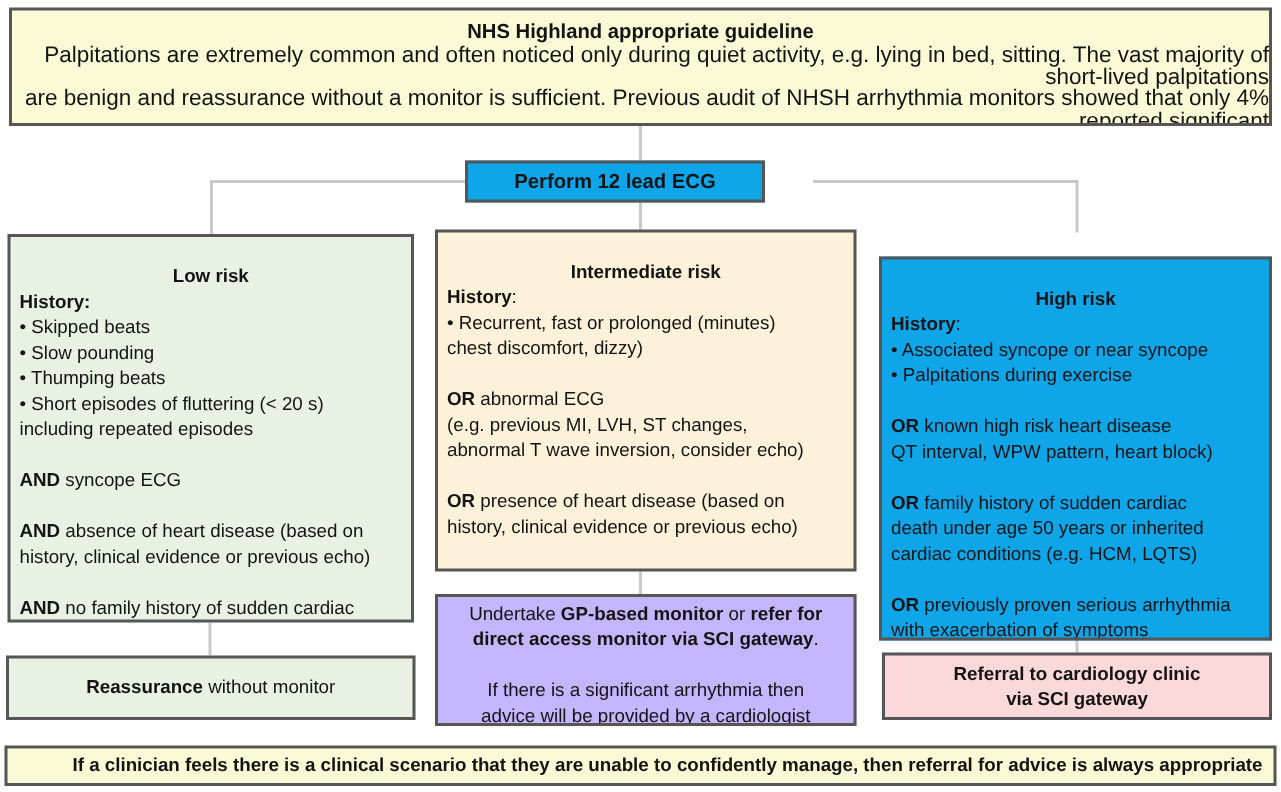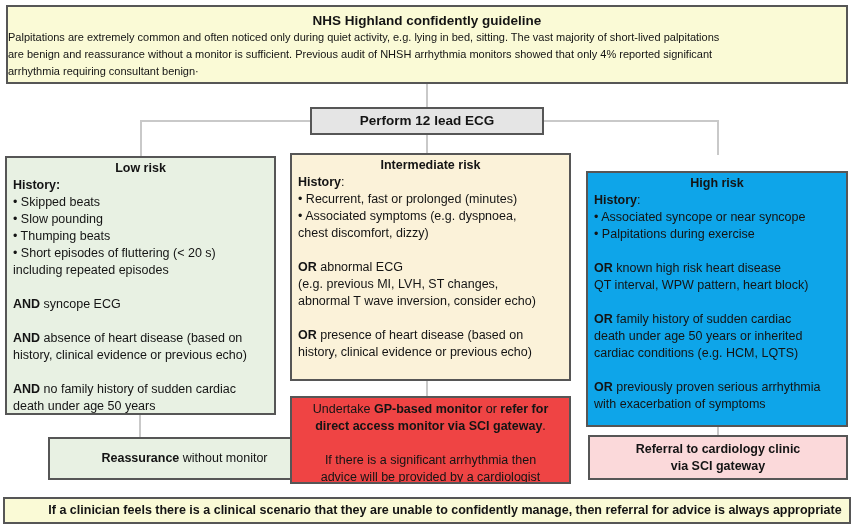--- a/index.html
+++ b/index.html
@@ -5,25 +5,25 @@
   html,body { margin:0; padding:0; background:#ffffff; }
   .canvas {
     position:relative; width:854px; height:528px; background:#ffffff;
     font-family:"Liberation Sans","DejaVu Sans",sans-serif; color:#141414;
     overflow:hidden;
   }
   .box { position:absolute; box-sizing:border-box; border:2px solid #565656; overflow:hidden; }
   .conn { position:absolute; }
 
   .hdr-title { font-weight:700; font-size:13.5px; text-align:center; padding-top:5px; line-height:17px; }
-  .hdr-body  { font-size:11px; line-height:14.5px; text-align:left; padding-top:1px; }
+  .hdr-body  { font-size:15px; line-height:14.5px; text-align:right; padding-top:1px; }
 
   .ecg-label { font-weight:700; font-size:13.5px; text-align:center; line-height:24px; }
 
-  .col-title { font-weight:700; font-size:12.5px; text-align:center; line-height:17px; padding-top:2px; }
+  .col-title { font-weight:700; font-size:12.5px; text-align:center; line-height:17px; padding-top:18px; }
   .col-content { padding:0 6px 0 6px; font-size:12.5px; line-height:17px; }
   .line { min-height:17px; }
   .gap  { height:17px; }
   .b { font-weight:700; }
   .wavy {
     text-decoration-line: underline;
     text-decoration-style: wavy;
     text-decoration-color:#e06666;
     text-decoration-thickness:1px;
     text-underline-offset:2px;
@@ -46,29 +46,29 @@
   <div class="conn" style="left: 426px; top: 135px; width: 2px; height: 20px; background: rgb(201, 201, 201);"></div>
   <div class="conn" style="left: 140px; top: 120px; width: 172px; height: 2px; background: rgb(201, 201, 201);"></div>
   <div class="conn" style="left: 140px; top: 120px; width: 2px; height: 38px; background: rgb(201, 201, 201);"></div>
   <div class="conn" style="left: 542px; top: 120px; width: 177px; height: 2px; background: rgb(201, 201, 201);"></div>
   <div class="conn" style="left: 717px; top: 120px; width: 2px; height: 35px; background: rgb(201, 201, 201);"></div>
   <div class="conn" style="left: 139px; top: 415px; width: 2px; height: 22px; background: rgb(201, 201, 201);"></div>
   <div class="conn" style="left: 426px; top: 381px; width: 2px; height: 15px; background: rgb(201, 201, 201);"></div>
   <div class="conn" style="left: 717px; top: 415px; width: 2px; height: 20px; background: rgb(201, 201, 201);"></div>
 
   <div class="box" style="left: 6px; top: 5px; width: 842px; height: 79px; background: rgb(250, 250, 214);">
-    <div class="hdr-title">NHS Highland confidently guideline</div>
+    <div class="hdr-title">NHS Highland appropriate guideline</div>
     <div class="hdr-body">
         <div class="line"><span>Palpitations are extremely common and often noticed only during quiet activity, e.g. lying in bed, sitting. The vast majority of short-lived palpitations</span></div>
         <div class="line"><span>are benign and reassurance without a monitor is sufficient. Previous audit of NHSH arrhythmia monitors showed that only 4% reported significant</span></div>
         <div class="line"><span>arrhythmia requiring consultant benign·</span></div>
       </div>
   </div>
 
-  <div class="box" style="left: 310px; top: 107px; width: 234px; height: 28px; background: #e5e5e5;">
+  <div class="box" style="left: 310px; top: 107px; width: 200px; height: 28px; background: #0ea5e9;">
     <div class="ecg-label">Perform 12 lead ECG</div>
   </div>
 
   <div class="box" style="left: 5px; top: 156px; width: 271px; height: 259px; background: rgb(232, 241, 227);">
     <div class="col-title">Low risk</div>
     <div class="col-content">
         <div class="line"><span class="b">History:</span></div>
         <div class="line"><span>• Skipped beats</span></div>
         <div class="line"><span>• Slow pounding</span></div>
         <div class="line"><span>• Thumping beats</span></div>
@@ -77,43 +77,42 @@
         <div class="gap"></div>
         <div class="line"><span class="b">AND</span><span> syncope ECG</span></div>
         <div class="gap"></div>
         <div class="line"><span class="b">AND</span><span> absence of heart disease (based on</span></div>
         <div class="line"><span>history, clinical evidence or previous echo)</span></div>
         <div class="gap"></div>
         <div class="line"><span class="b">AND</span><span> no family history of sudden cardiac</span></div>
         <div class="line"><span>death under age 50 years</span></div>
       </div>
   </div>
-  <div class="box action-center" style="left: 4px; top: 437px; width: 273px; height: 43px; background: rgb(232, 241, 227); margin-left: 44px;">
+  <div class="box action-center" style="left: 4px; top: 437px; width: 273px; height: 43px; background: rgb(232, 241, 227);">
     <div class="low-action-content">
         <div class="line"><span class="b">Reassurance</span><span> without monitor</span></div>
       </div>
   </div>
 
   <div class="box" style="left: 290px; top: 153px; width: 281px; height: 228px; background: rgb(251, 242, 217);">
     <div class="col-title">Intermediate risk</div>
     <div class="col-content">
         <div class="line"><span class="b">History</span><span>:</span></div>
         <div class="line"><span>• Recurrent, fast or prolonged (minutes)</span></div>
-        <div class="line"><span>• Associated symptoms (e.g. dyspnoea,</span></div>
         <div class="line"><span>chest discomfort, dizzy)</span></div>
         <div class="gap"></div>
         <div class="line"><span class="b">OR</span><span> abnormal ECG</span></div>
         <div class="line"><span>(e.g. previous MI, LVH, ST changes,</span></div>
         <div class="line"><span>abnormal T wave inversion, consider echo)</span></div>
         <div class="gap"></div>
         <div class="line"><span class="b">OR</span><span> presence of heart disease (based on</span></div>
         <div class="line"><span>history, clinical evidence or previous echo)</span></div>
       </div>
   </div>
-  <div class="box action-center" style="left: 290px; top: 396px; width: 281px; height: 88px; background: #ef4444;">
+  <div class="box action-center" style="left: 290px; top: 396px; width: 281px; height: 88px; background: #c4b5fd;">
     <div class="mid-action-content">
         <div class="line"><span>Undertake </span><span class="b">GP-based monitor</span><span> or </span><span class="b">refer for</span></div>
         <div class="line"><span class="b">direct access monitor via SCI gateway</span><span>.</span></div>
         <div class="gap"></div>
         <div class="line"><span>If there is a significant arrhythmia then</span></div>
         <div class="line"><span>advice will be provided by a cardiologist</span></div>
       </div>
   </div>
 
   <div class="box" style="left: 586px; top: 171px; width: 262px; height: 256px; background: #0ea5e9;">

